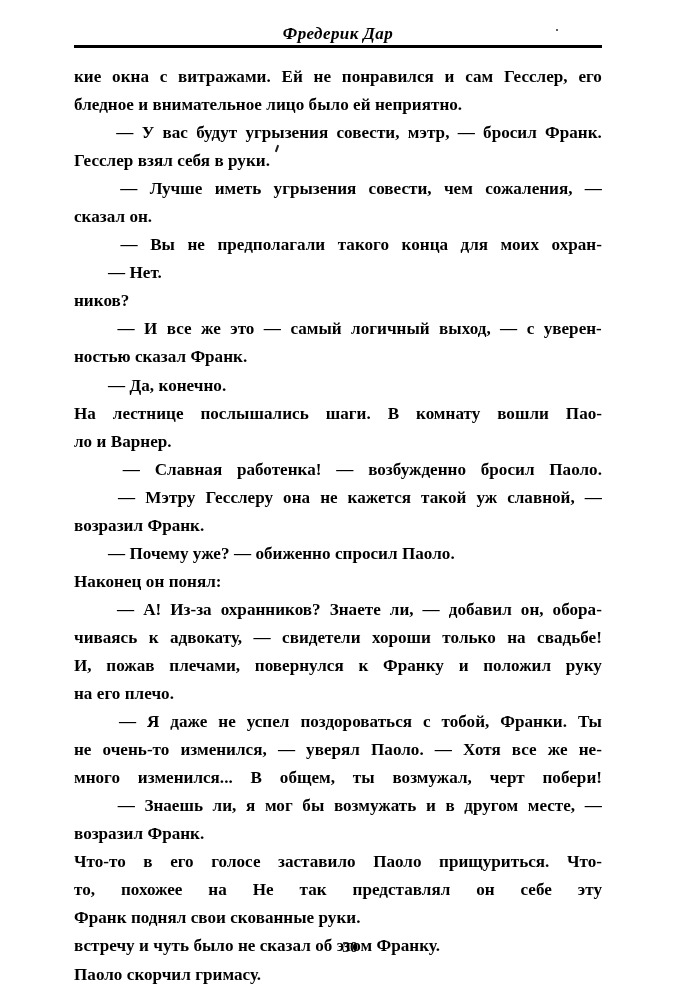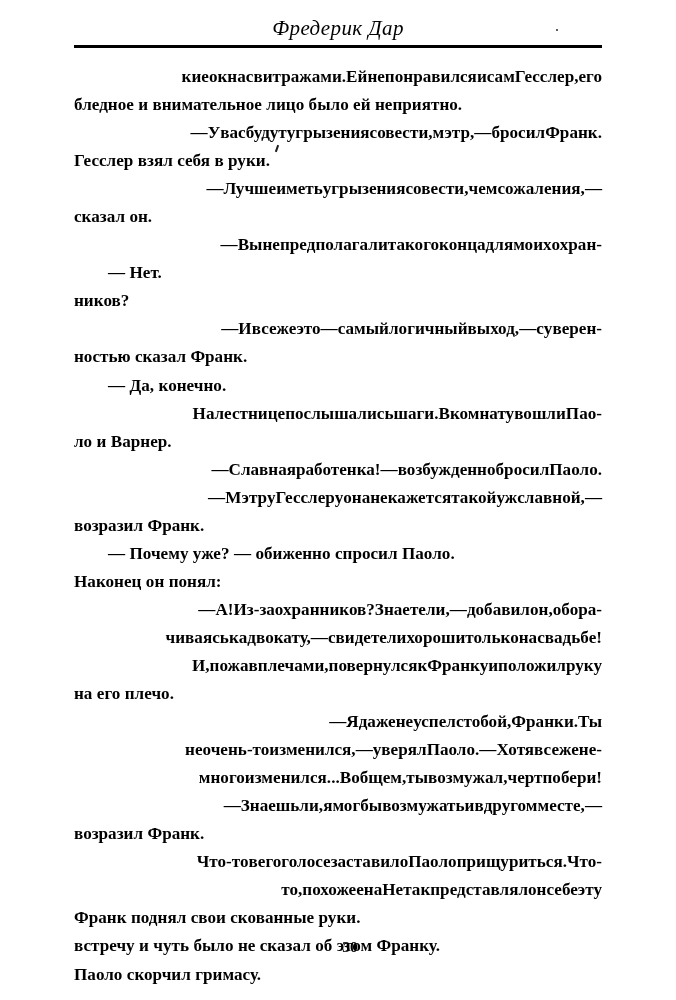--- a/index.html
+++ b/index.html
@@ -19,26 +19,26 @@
     position: relative;
     width: 676px;
     height: 1000px;
     box-sizing: border-box;
   }
 
   
   .running-head {
     position: absolute;
     left: 74px;
-    top: 16px;
+    top: 24px;
     width: 528px;
     text-align: center;
-    font-weight: normal;
+    font-weight: bold;
     font-style: italic;
-    font-size: 21px;
+    font-size: 17px;
     letter-spacing: 0.4px;
     line-height: 1.2;
   }
 
   .head-speck {
     position: absolute;
     left: 556px;
     top: 29px;
     width: 2px;
     height: 2px;
@@ -76,21 +76,21 @@
     height: 28.05px;
     white-space: nowrap;
     position: relative;
   }
   .ln > span.w {
     display: inline-block;
   }
   
   .ln.just {
     display: flex;
-    justify-content: flex-end;
+    justify-content: space-between;
     width: 528px;
   }
   .ln.last {
     display: block;
     width: 528px;
     text-decoration: underline;
   }
   .indent-box {
     display: inline-block;
     width: 34px;
@@ -273,20 +273,21 @@
         <span class="w">руку</span>
       </div>
       <div class="ln last"><span class="w">на его плечо.</span></div>
       <div class="ln just">
         <span class="indent-box"></span>
         <span class="w">—</span>
         <span class="w">Я</span>
         <span class="w">даже</span>
         <span class="w">не</span>
         <span class="w">успел</span>
+        <span class="w">поздороваться</span>
         <span class="w">с</span>
         <span class="w">тобой,</span>
         <span class="w">Франки.</span>
         <span class="w">Ты</span>
       </div>
       <div class="ln just">
         <span class="w">не</span>
         <span class="w">очень-то</span>
         <span class="w">изменился,</span>
         <span class="w">—</span>

